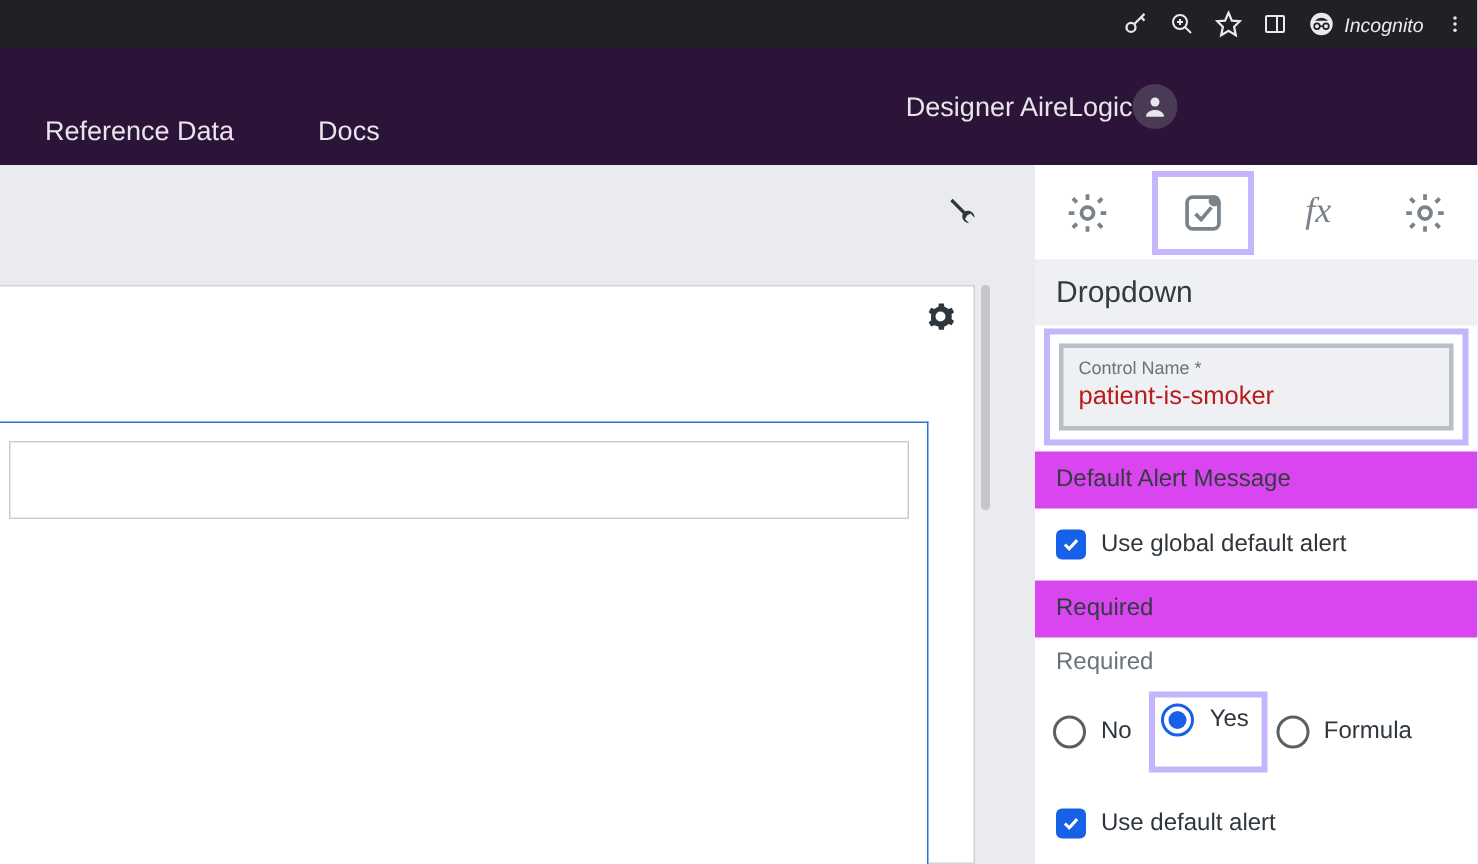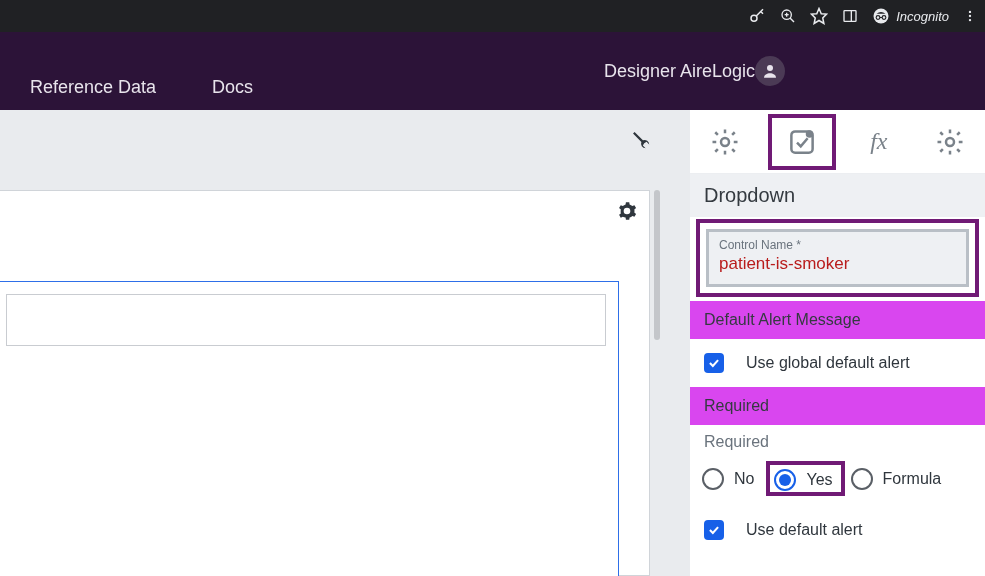--- a/index.html
+++ b/index.html
@@ -81,55 +81,55 @@
 
   
   .tab-row {
     height: 64px; display: flex; align-items: center; justify-content: space-around;
     background: #fff; border-bottom: 1px solid #eceef1;
   }
   .tab {
     width: 56px; height: 48px; display: flex; align-items: center; justify-content: center;
     cursor: pointer;
   }
-  .red-box { border: 4px solid #701a75; }
+  .red-box { border: 4px solid #c4b5fd; }
   .tab-red { width: 68px; height: 56px; display:flex; align-items:center; justify-content:center; }
 
   
   .panel-section-title {
     background: #eef0f3; padding: 10px 14px; font-size: 20px; color: #343a40;
   }
   .control-name-wrap { padding: 8px; }
   .control-name-wrap.red-box { padding: 6px; margin: 2px 6px 4px 6px; }
   .control-name-field {
     border: 3px solid #b9bfc6; background: #eef0f3;
     padding: 6px 10px 10px 10px;
   }
   .control-name-field .lbl { font-size: 12px; color: #6a737d; }
   .control-name-field .val { font-size: 17px; color: #b91c1c; margin-top: 2px; }
 
   .sub-head {
     background: #d946ef; padding: 10px 14px; font-size: 16px; color: #343a40;
   }
   .check-row {
-    display: flex; align-items: center; gap: 22px; padding: 14px 14px; font-size: 16px; color: #2f363d;
+    display: flex; align-items: center; gap: 10px; padding: 14px 14px; font-size: 16px; color: #2f363d;
   }
   .chk {
     width: 20px; height: 20px; border-radius: 4px; background: #1760e8;
     display: flex; align-items: center; justify-content: center;
   }
   .req-label { padding: 8px 14px 4px; color: #6a737d; font-size: 16px; }
   .radio-row { display: flex; align-items: center; padding: 6px 10px 10px 12px; font-size: 16px; color: #2f363d; gap: 6px; }
   .radio {
     width: 22px; height: 22px; border: 2px solid #5a5f66; border-radius: 50%;
     display: inline-flex; align-items: center; justify-content: center; margin-right: 4px;
   }
   .radio.sel { border-color: #1760e8; }
   .radio.sel::after { content: ""; width: 12px; height: 12px; background: #1760e8; border-radius: 50%; }
-  .yes-wrap { display: inline-flex; align-items: center; padding: 4px 8px 1px 4px; gap:6px; }
+  .yes-wrap { display: inline-flex; align-items: center; padding: 4px 8px 20px 4px; gap:6px; }
   .opt { display:inline-flex; align-items:center; gap:6px; margin-right:6px; }
 
   .fx { font-family: Georgia, 'Times New Roman', serif; font-style: italic; font-size: 24px; color: #7a828a; }
 </style>
 </head>
 <body>
 
 <div class="chrome-bar">
   <span class="ci">
     <svg width="18" height="18" viewBox="0 0 24 24" fill="none" stroke="#e8eaed" stroke-width="2">

